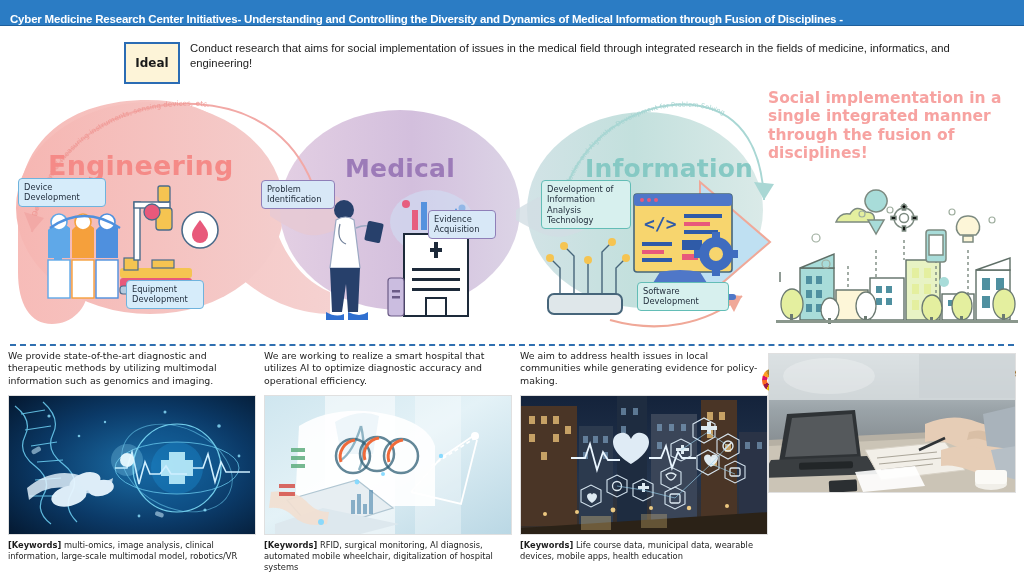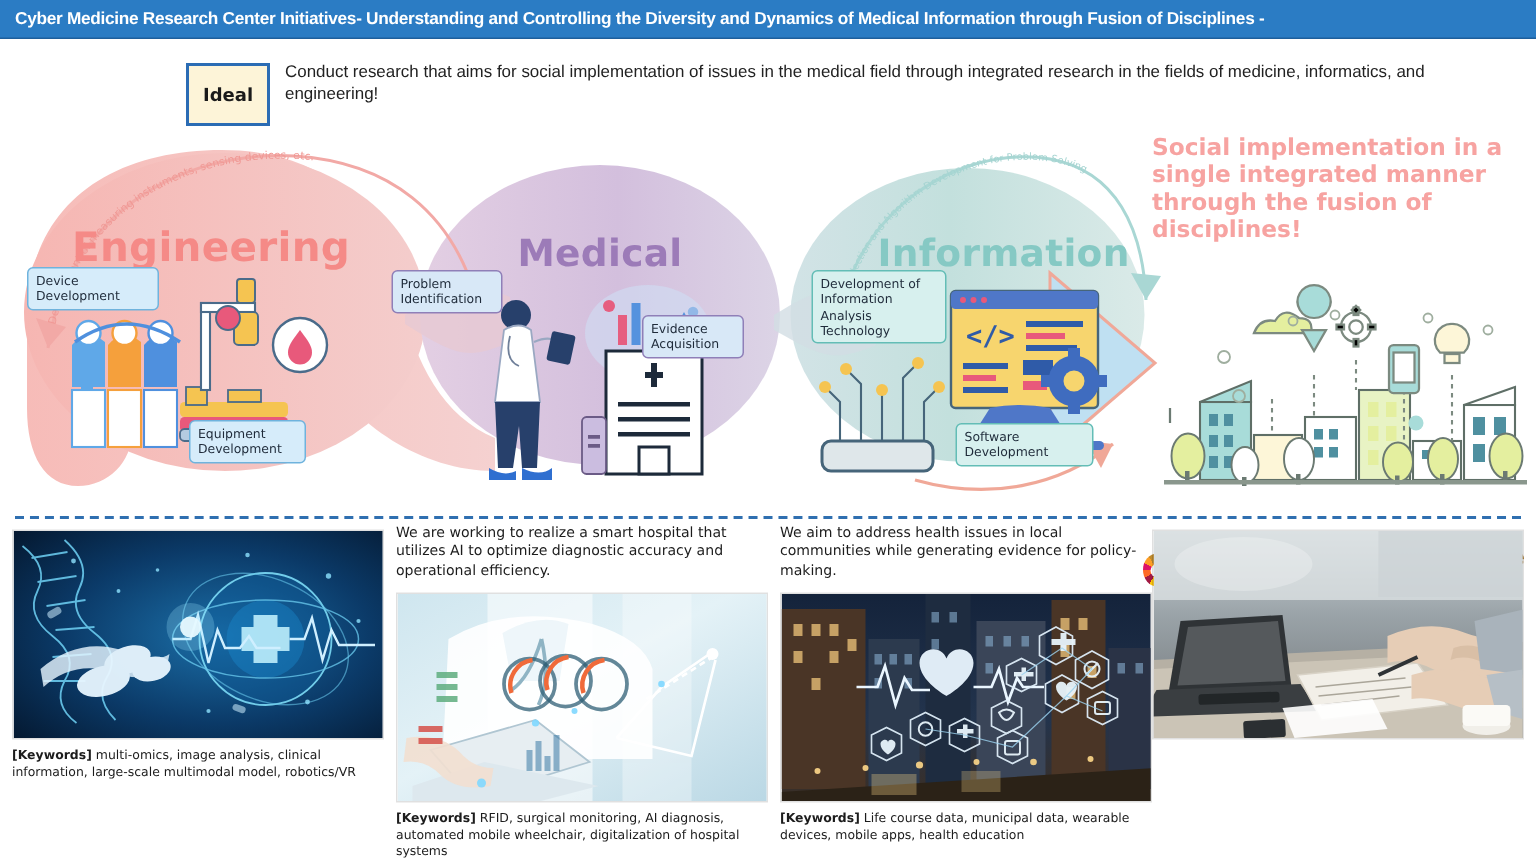--- a/index.html
+++ b/index.html
@@ -9,21 +9,21 @@
     font-family: "Liberation Sans", sans-serif;
     overflow: hidden;
   }
   #root { position: relative; width: 1024px; height: 573px; background:#fff; }
 
   
   .header {
     position:absolute; left:0; top:0; width:1024px; height:26px;
     background:#2b7cc4;
     border-bottom:1px solid #1e5f9c;
-    display:flex; align-items:center;
+    display:flex; align-items:flex-end;
   }
   .header-title {
     color:#ffffff; font-size:11.5px; font-weight:bold;
     padding-left:10px; letter-spacing:-0.2px; white-space:nowrap;
   }
 
   
   .ideal-row { position:absolute; left:0; top:32px; width:1024px; height:40px; }
   .ideal-badge {
     position:absolute; left:124px; top:10px; width:56px; height:42px;
@@ -435,20 +435,21 @@
       </div>
       <div class="sc-name">Tsukuba Super Science City</div>
     </div>
   </div>
 
   <div class="divider"></div>
 
   <div class="cards">
 
     <div class="card" style="left:8px;">
+      <div class="card-desc">We provide state-of-the-art diagnostic and therapeutic methods by utilizing multimodal information such as genomics and imaging.</div>
       <div class="card-photo">
         <svg width="248" height="140" viewBox="0 0 248 140">
           <defs>
             <radialGradient id="p1g" cx="55%" cy="50%" r="75%">
               <stop offset="0%" stop-color="#1b6fa8"></stop>
               <stop offset="55%" stop-color="#0b3a68"></stop>
               <stop offset="100%" stop-color="#04172e"></stop>
             </radialGradient>
           </defs>
           <rect width="248" height="140" fill="url(#p1g)"></rect>

